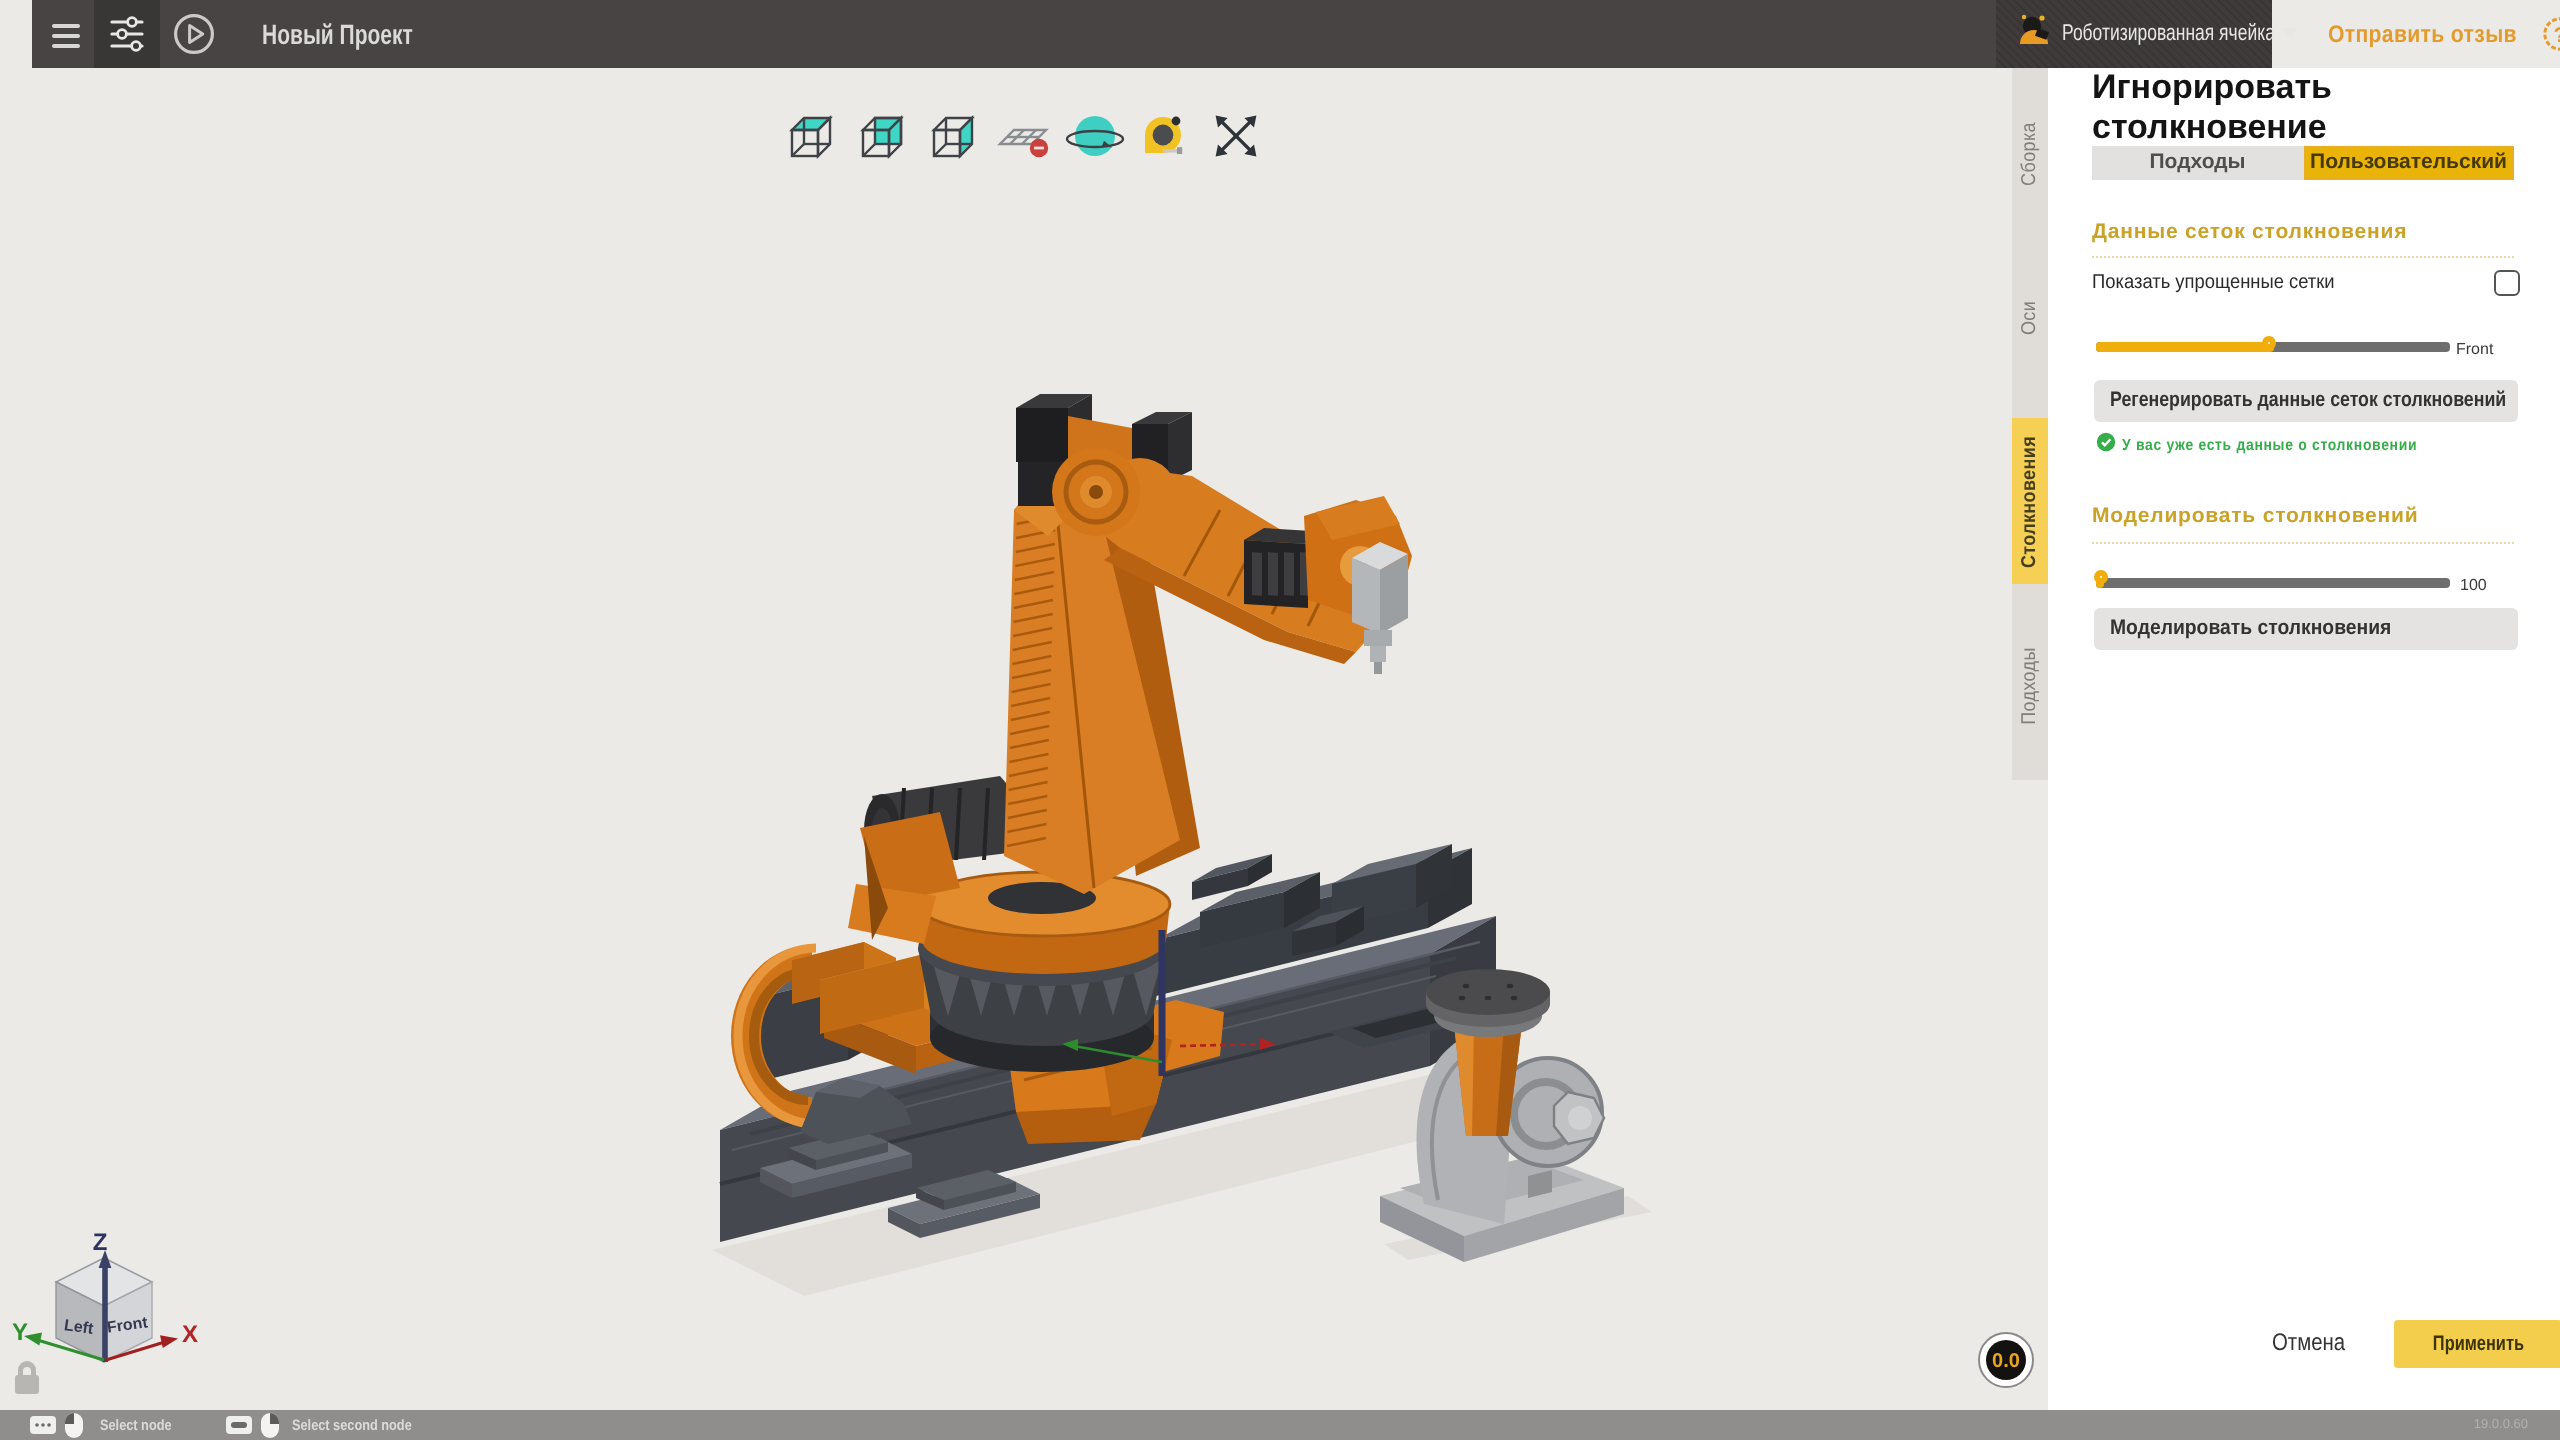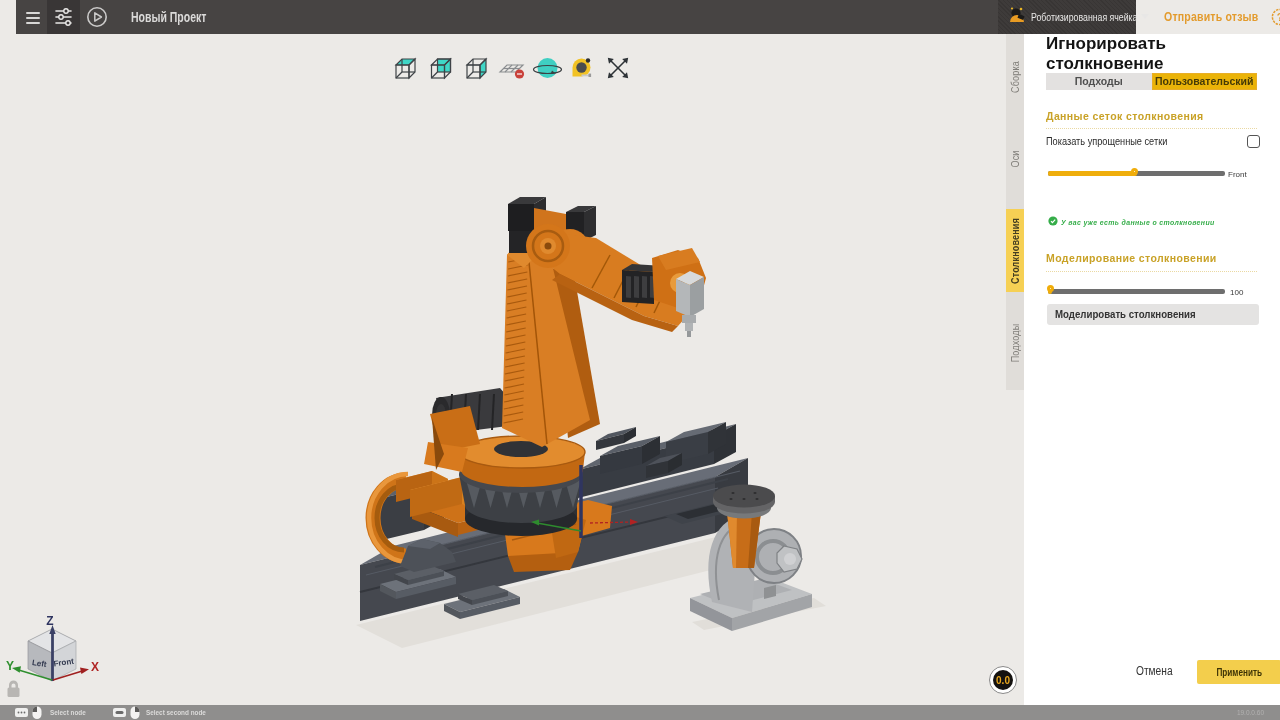--- a/index.html
+++ b/index.html
@@ -42,21 +42,21 @@
   #chk { position:absolute; left:223px; top:101px; width:13px; height:13px; border:1.5px solid #555; border-radius:3px; background:#fff; }
   .ptrack { position:absolute; left:24px; width:177px; height:5px; background:#6e6e6e; border-radius:2px; }
   .ptrack .fill { position:absolute; left:0; top:0; height:5px; background:#efae0c; border-radius:2px; }
   .knob { position:absolute; width:7px; height:7px; background:#fff; border:3px solid #f0ad0b; border-radius:50%; }
   .sliderlabel { position:absolute; font-size:8px; color:#3a3a3a; }
   .pbtn { position:absolute; left:23px; width:212px; height:21px; background:#e4e3e2; border-radius:3px; font-size:10.5px; font-weight:bold; color:#333; line-height:21px; padding-left:8px; }
   .pbtn span { display:inline-block; transform:scaleX(0.845); transform-origin:0 50%; white-space:nowrap; }
   #b2 span { transform:scaleX(0.92); }
   #greenrow span { display:inline-block; transform:scaleX(0.87); transform-origin:0 50%; }
   #apply span { display:inline-block; transform:scaleX(0.78); transform-origin:50% 50%; }
-  #greenrow { position:absolute; left:24px; top:182px; height:11px; font-size:8px; font-weight:bold; color:#35ad49; letter-spacing:0.4px; line-height:11px; white-space:nowrap;font-style:italic; }
+  #greenrow { position:absolute; left:24px; top:182px; height:11px; font-size:8px; font-weight:bold; color:#35ad49; letter-spacing:0.4px; line-height:11px; white-space:nowrap; }
   #pfooter { position:absolute; left:0; bottom:21px; width:256px; height:24px; }
   #cancel { position:absolute; left:112px; top:4px; font-size:12px; color:#333; transform:scaleX(0.85); transform-origin:0 0; }
   #apply { position:absolute; left:173px; top:0; width:84px; height:24px; background:#f3ce4c; border-radius:2px; text-align:center; line-height:24px; font-size:10.5px; font-weight:bold; color:#3d3305; }
 
   
   #bottombar { position:absolute; left:0; top:705px; width:1280px; height:15px; background:#8f8e8d; }
   #bottombar .bbtext { position:absolute; top:0; height:15px; line-height:15px; font-size:7.5px; font-weight:bold; color:#dcdbda; transform:scaleX(0.85); transform-origin:0 50%; white-space:nowrap; }
   #version { position:absolute; right:16px; top:0; height:15px; line-height:15px; font-size:6.5px; color:#b2b1b0; }
 </style>
 </head>
@@ -403,29 +403,30 @@
 
     <div class="shead" style="top:76px;">Данные сеток столкновения</div>
     <div class="dotline" style="top:94px;"></div>
     <div class="plabel" style="top:102px;">Показать упрощенные сетки</div>
     <div id="chk"></div>
     <div class="ptrack" style="top:137px;">
         <div class="fill" style="width:89px;"></div>
       </div>
     <div class="knob" style="left:107px;top:134px;"></div>
     <div class="sliderlabel" style="left:204px;top:136px;">Front</div>
+    <div class="pbtn" style="top:156px;"><span>Регенерировать данные сеток столкновений</span></div>
     <div id="greenrow">
       <svg width="10" height="10" viewBox="0 0 10 10" style="vertical-align:-1.5px;">
         <circle cx="5" cy="5" r="4.6" fill="#35ad49"></circle>
         <path d="M3 5.2 L4.4 6.6 L7.2 3.6" fill="none" stroke="#fff" stroke-width="1.2"></path>
       </svg>
       <span>У вас уже есть данные о столкновении</span>
     </div>
 
-    <div class="shead" style="top:218px;">Моделирование столкновении</div>
+    <div class="shead" style="top:218px;">Моделировать столкновений</div>
     <div class="dotline" style="top:237px;"></div>
     <div class="ptrack" style="top:255px;">
         <div class="fill" style="width:4px;"></div>
       </div>
     <div class="knob" style="left:23px;top:251px;"></div>
     <div class="sliderlabel" style="left:206px;top:254px;">100</div>
     <div class="pbtn" id="b2" style="top:270px;"><span>Моделировать столкновения</span></div>
 
     <div id="pfooter">
       <div id="cancel">Отмена</div>

